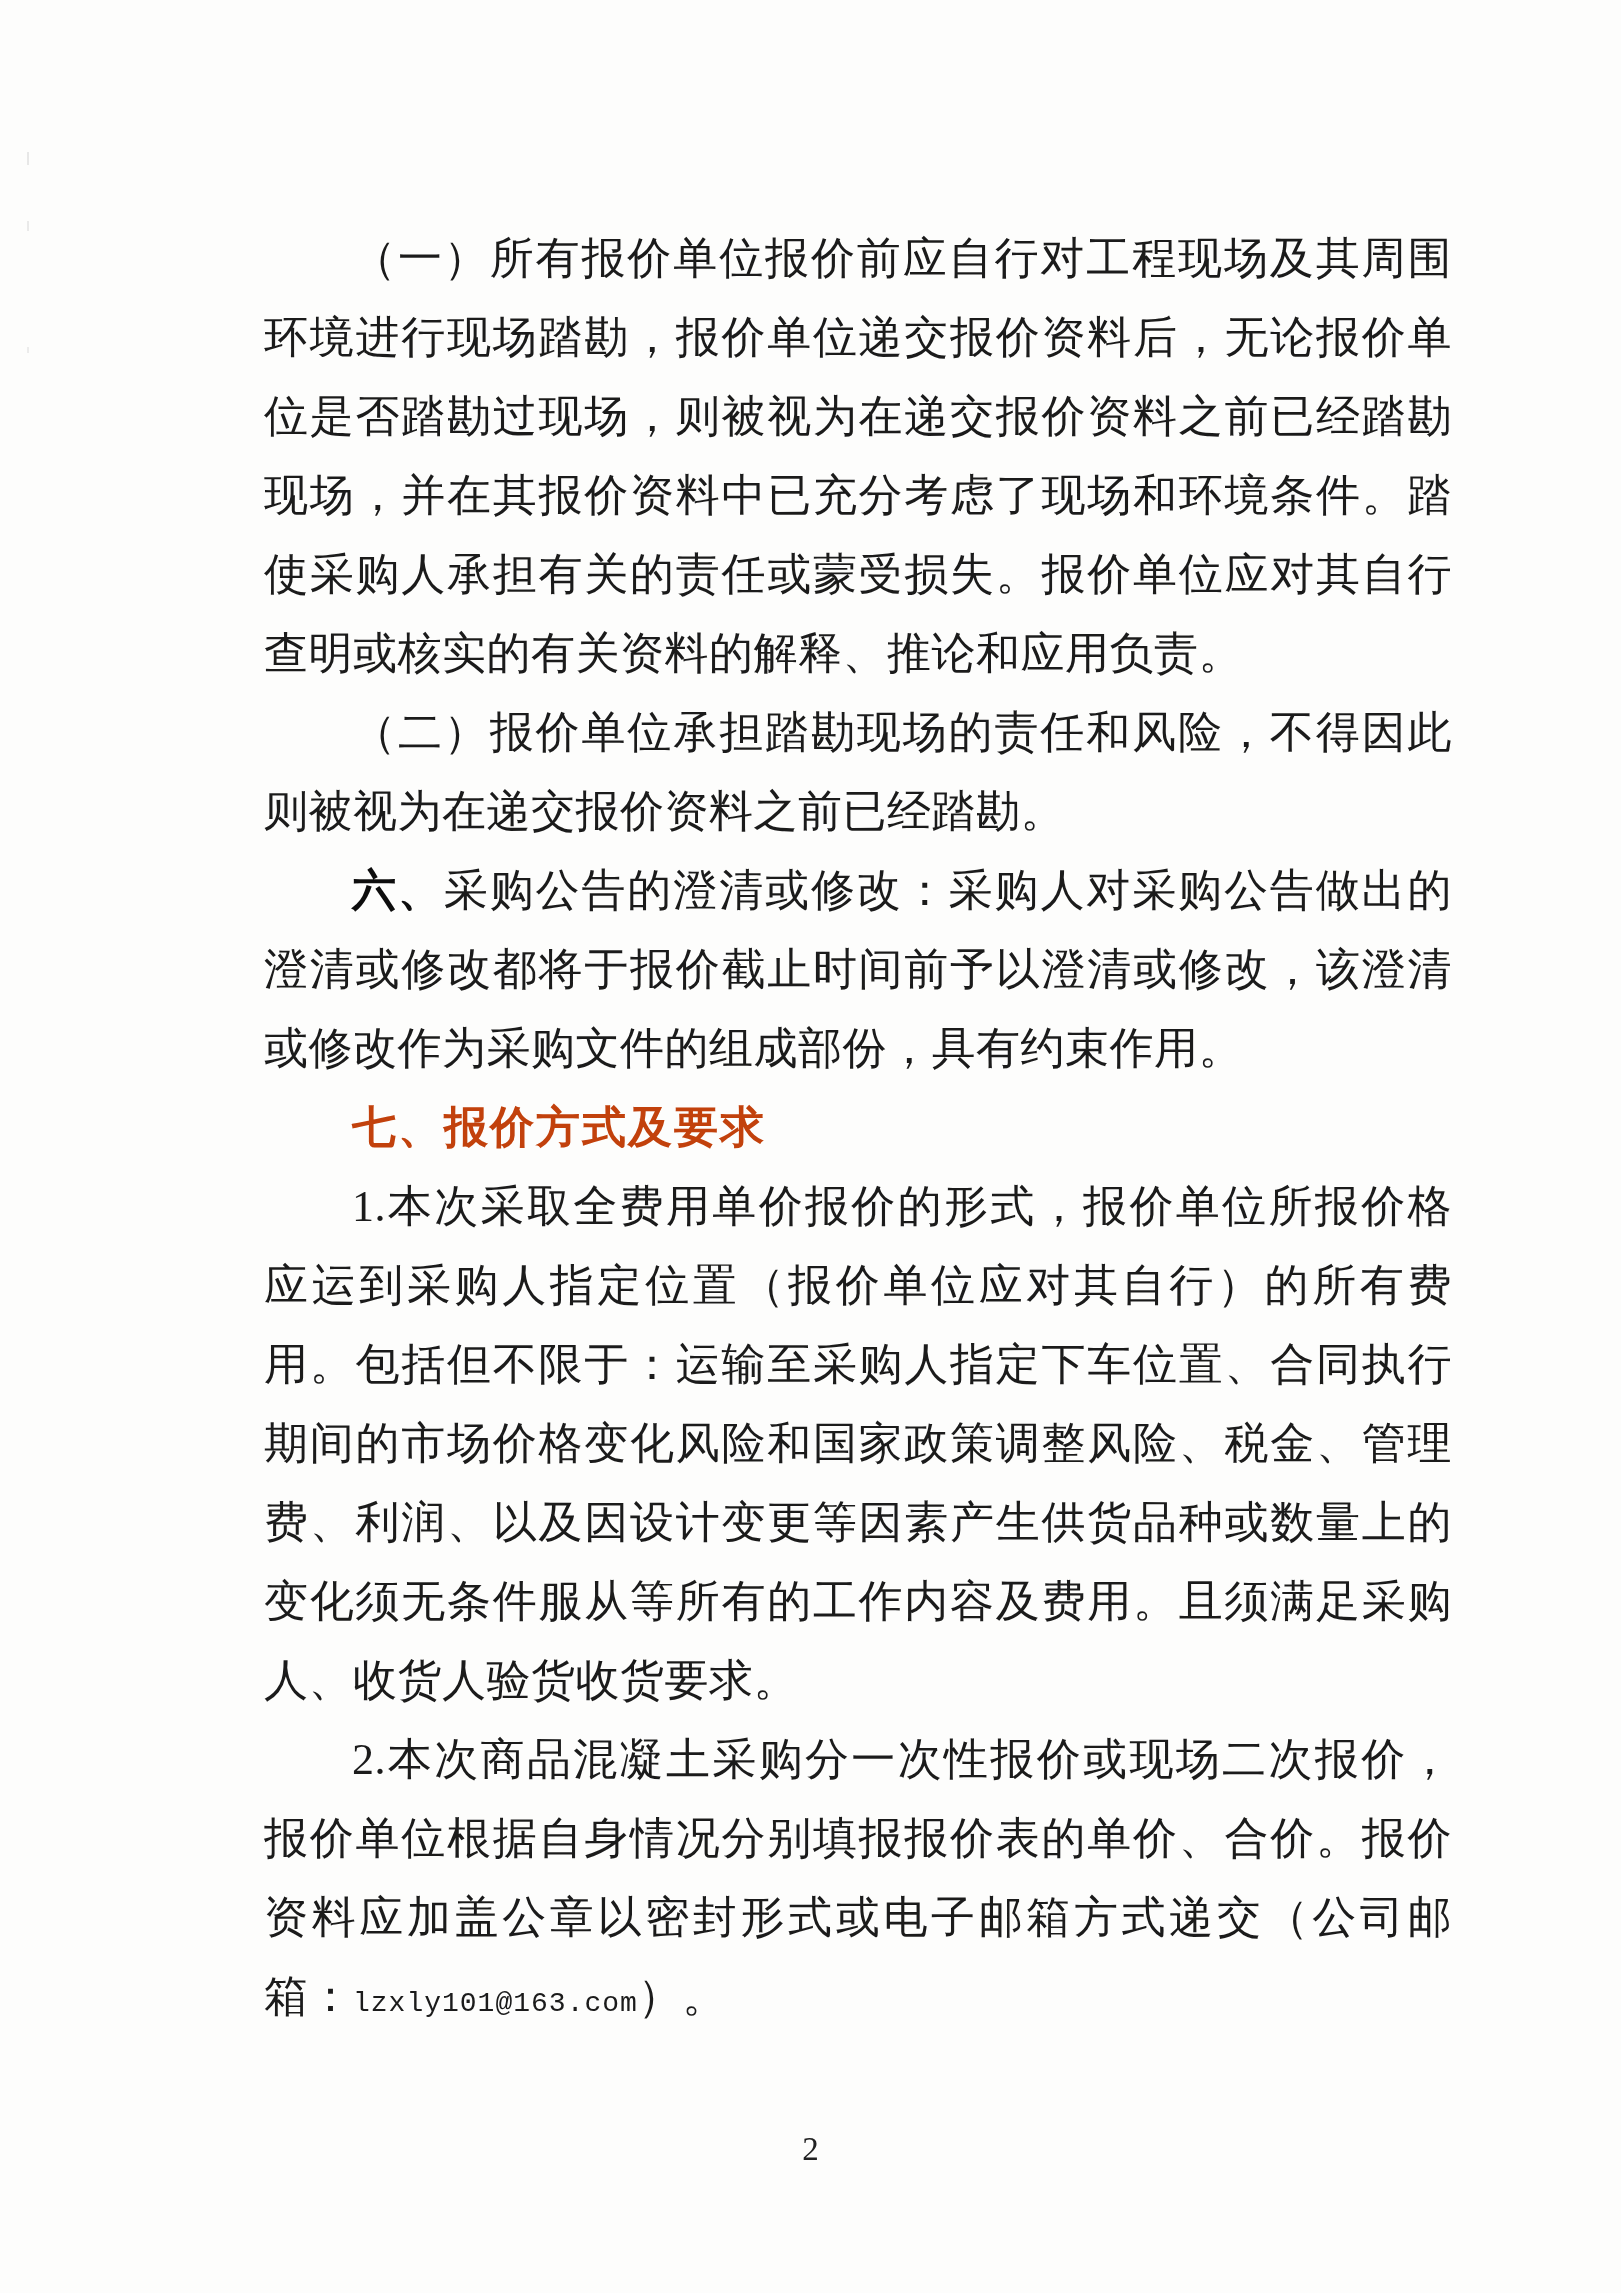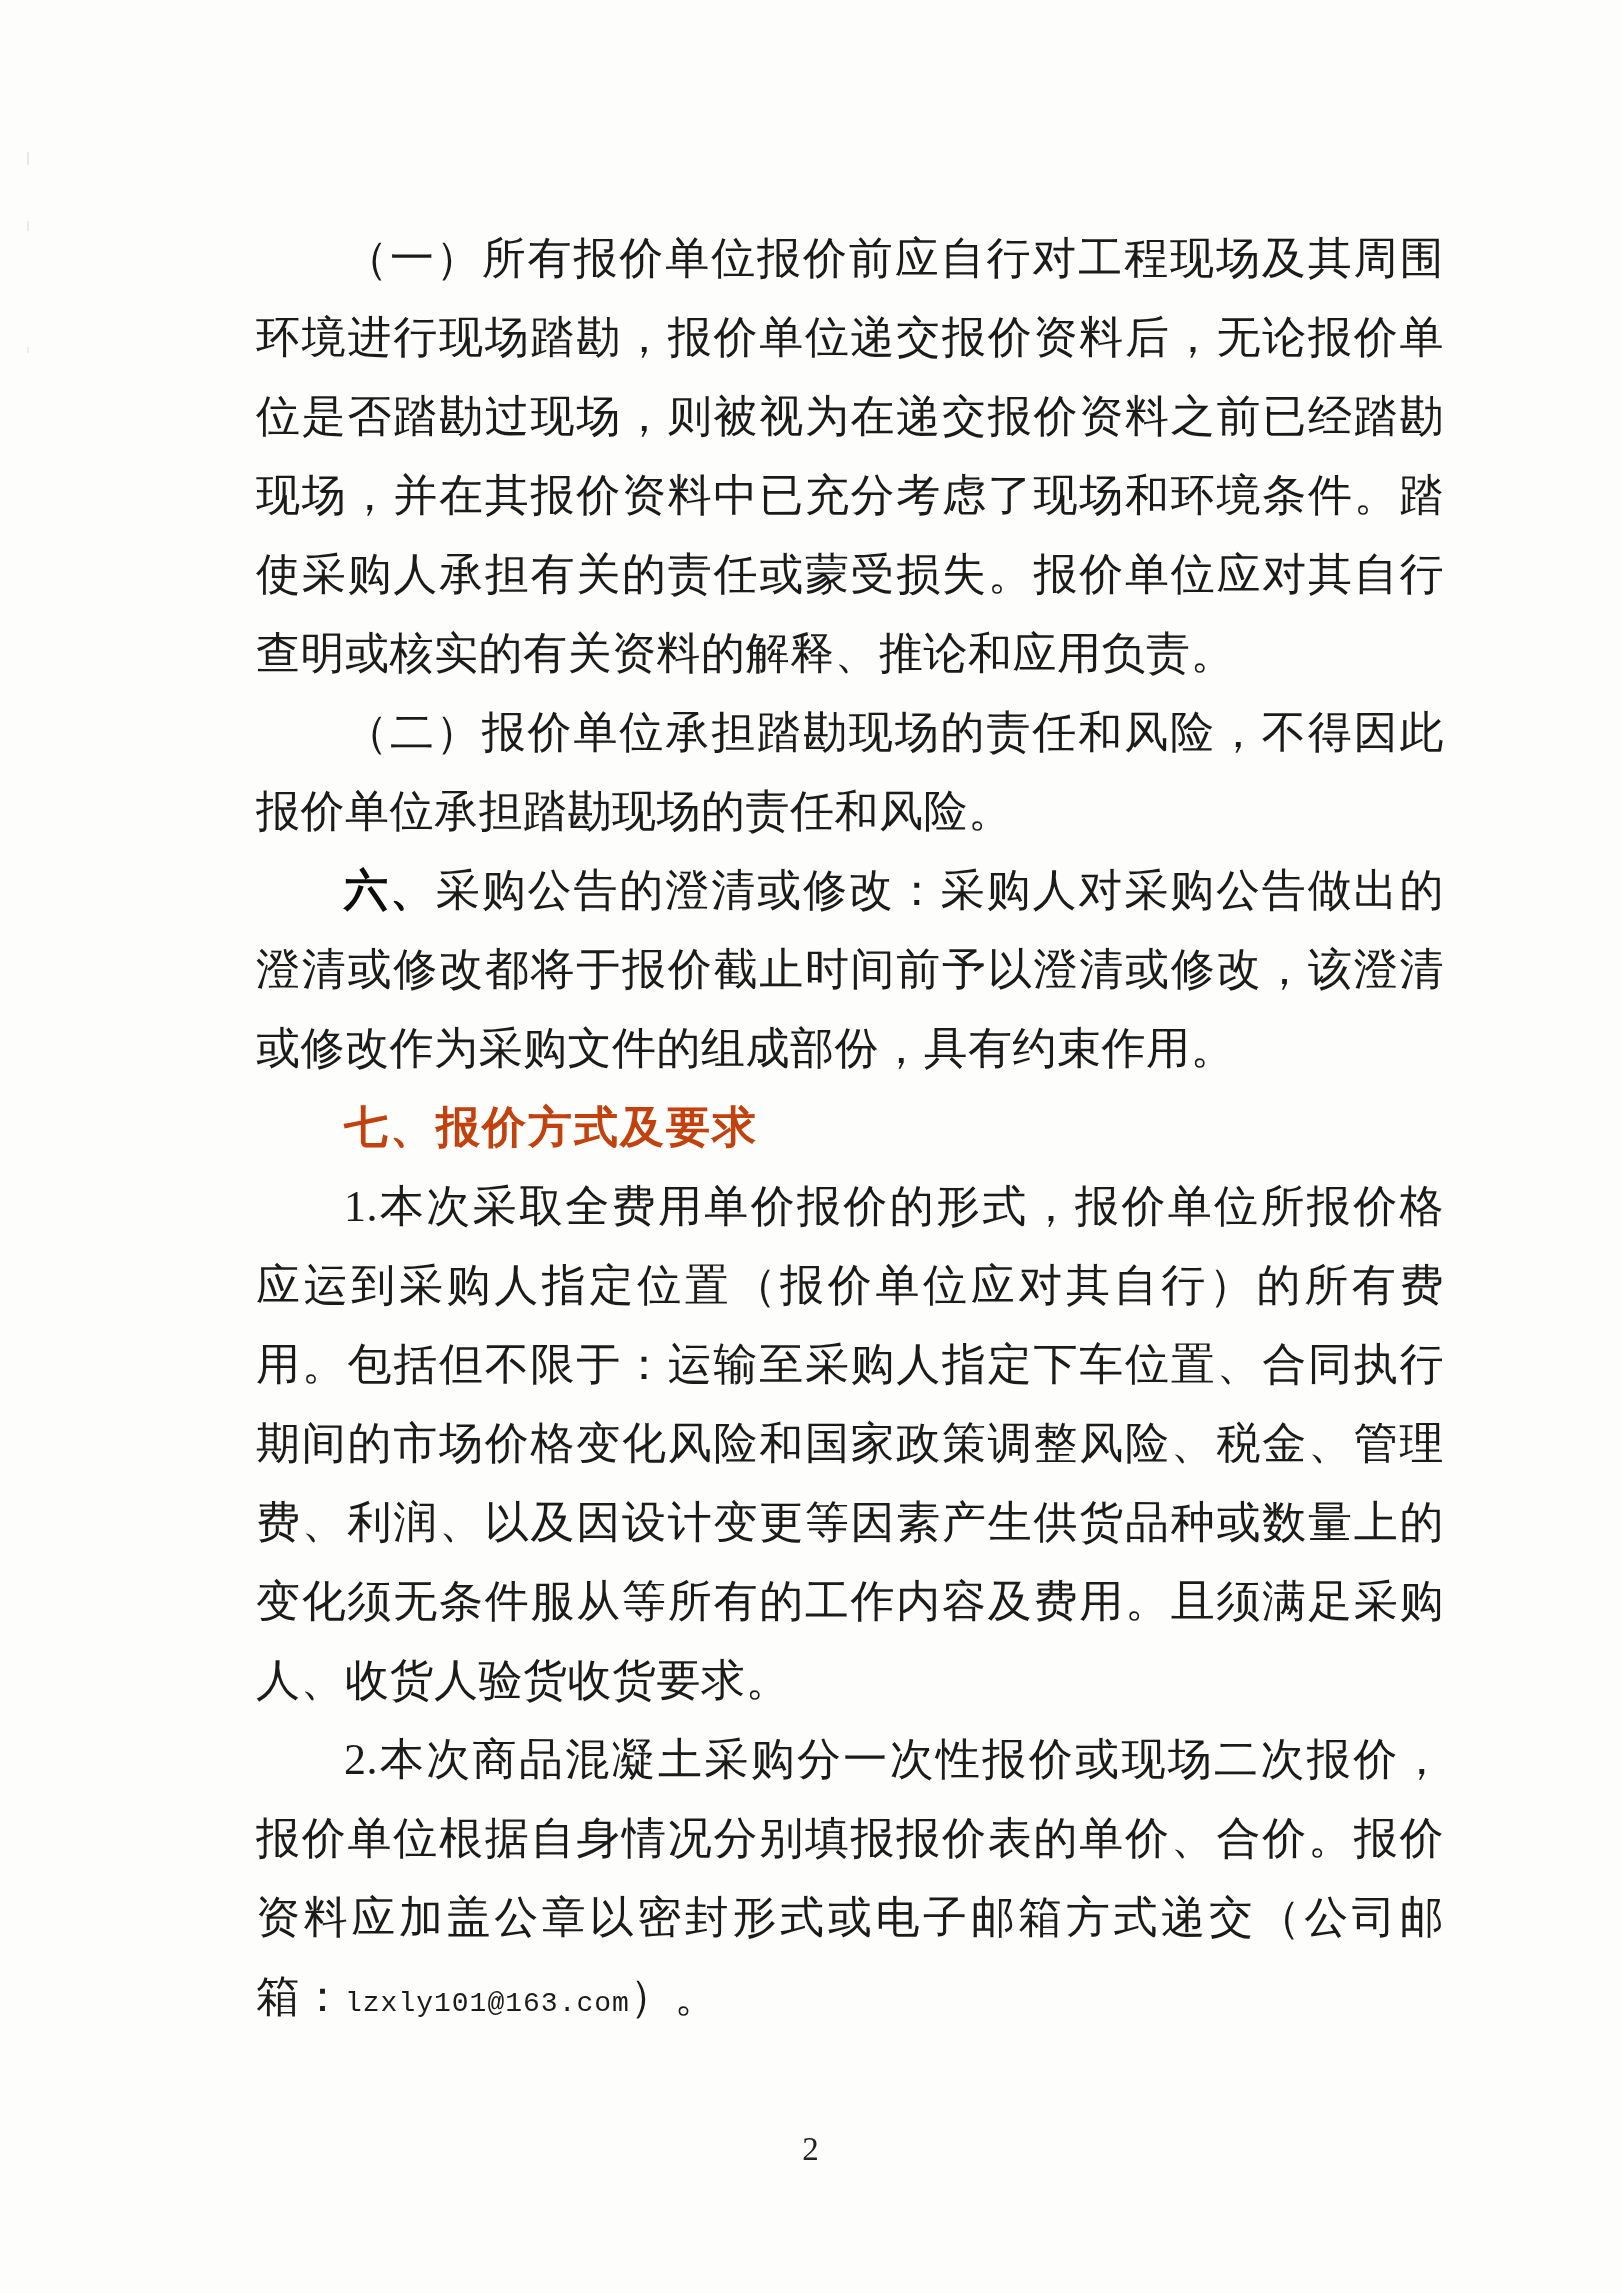--- a/index.html
+++ b/index.html
@@ -23,21 +23,21 @@
     left: 27.4px;
     top: 127px;
     width: 2px;
     height: 314px;
     background: linear-gradient(#fdfdfc 0 8%, #d9d9d9 8% 12%, #fdfdfc 12% 30%,
                                 #dddddd 30% 33%, #fdfdfc 33% 70%, #e0e0e0 70% 72%, #fdfdfc 72%);
     opacity: 0.6;
   }
   .textblock {
     position: absolute;
-    left: 256px;
+    left: 264px;
     top: 219px;
     width: 1188px;
   }
   .line {
     height: 79px;
     line-height: 79px;
     font-size: 44px;
     text-align: justify;
     text-align-last: justify;
     overflow: hidden;
@@ -83,21 +83,21 @@
   <div class="scan-edge"></div>
 
   <div class="textblock">
     <div class="line indent">（一）所有报价单位报价前应自行对工程现场及其周围</div>
     <div class="line">环境进行现场踏勘，报价单位递交报价资料后，无论报价单</div>
     <div class="line">位是否踏勘过现场，则被视为在递交报价资料之前已经踏勘</div>
     <div class="line">现场，并在其报价资料中已充分考虑了现场和环境条件。踏</div>
     <div class="line">使采购人承担有关的责任或蒙受损失。报价单位应对其自行</div>
     <div class="line end">查明或核实的有关资料的解释、推论和应用负责。</div>
     <div class="line indent">（二）报价单位承担踏勘现场的责任和风险，不得因此</div>
-    <div class="line end">报价单位承担踏勘现场的责任和风险。</div>
+    <div class="line end">则被视为在递交报价资料之前已经踏勘。</div>
     <div class="line indent"><span class="b">六、</span><span>采购公告的澄清或修改：采购人对采购公告做出的</span></div>
     <div class="line">澄清或修改都将于报价截止时间前予以澄清或修改，该澄清</div>
     <div class="line end">或修改作为采购文件的组成部份，具有约束作用。</div>
     <div class="line indent end bold-line">七、报价方式及要求</div>
     <div class="line indent">1.本次采取全费用单价报价的形式，报价单位所报价格</div>
     <div class="line">应运到采购人指定位置（报价单位应对其自行）的所有费</div>
     <div class="line">用。包括但不限于：运输至采购人指定下车位置、合同执行</div>
     <div class="line">期间的市场价格变化风险和国家政策调整风险、税金、管理</div>
     <div class="line">费、利润、以及因设计变更等因素产生供货品种或数量上的</div>
     <div class="line">变化须无条件服从等所有的工作内容及费用。且须满足采购</div>

